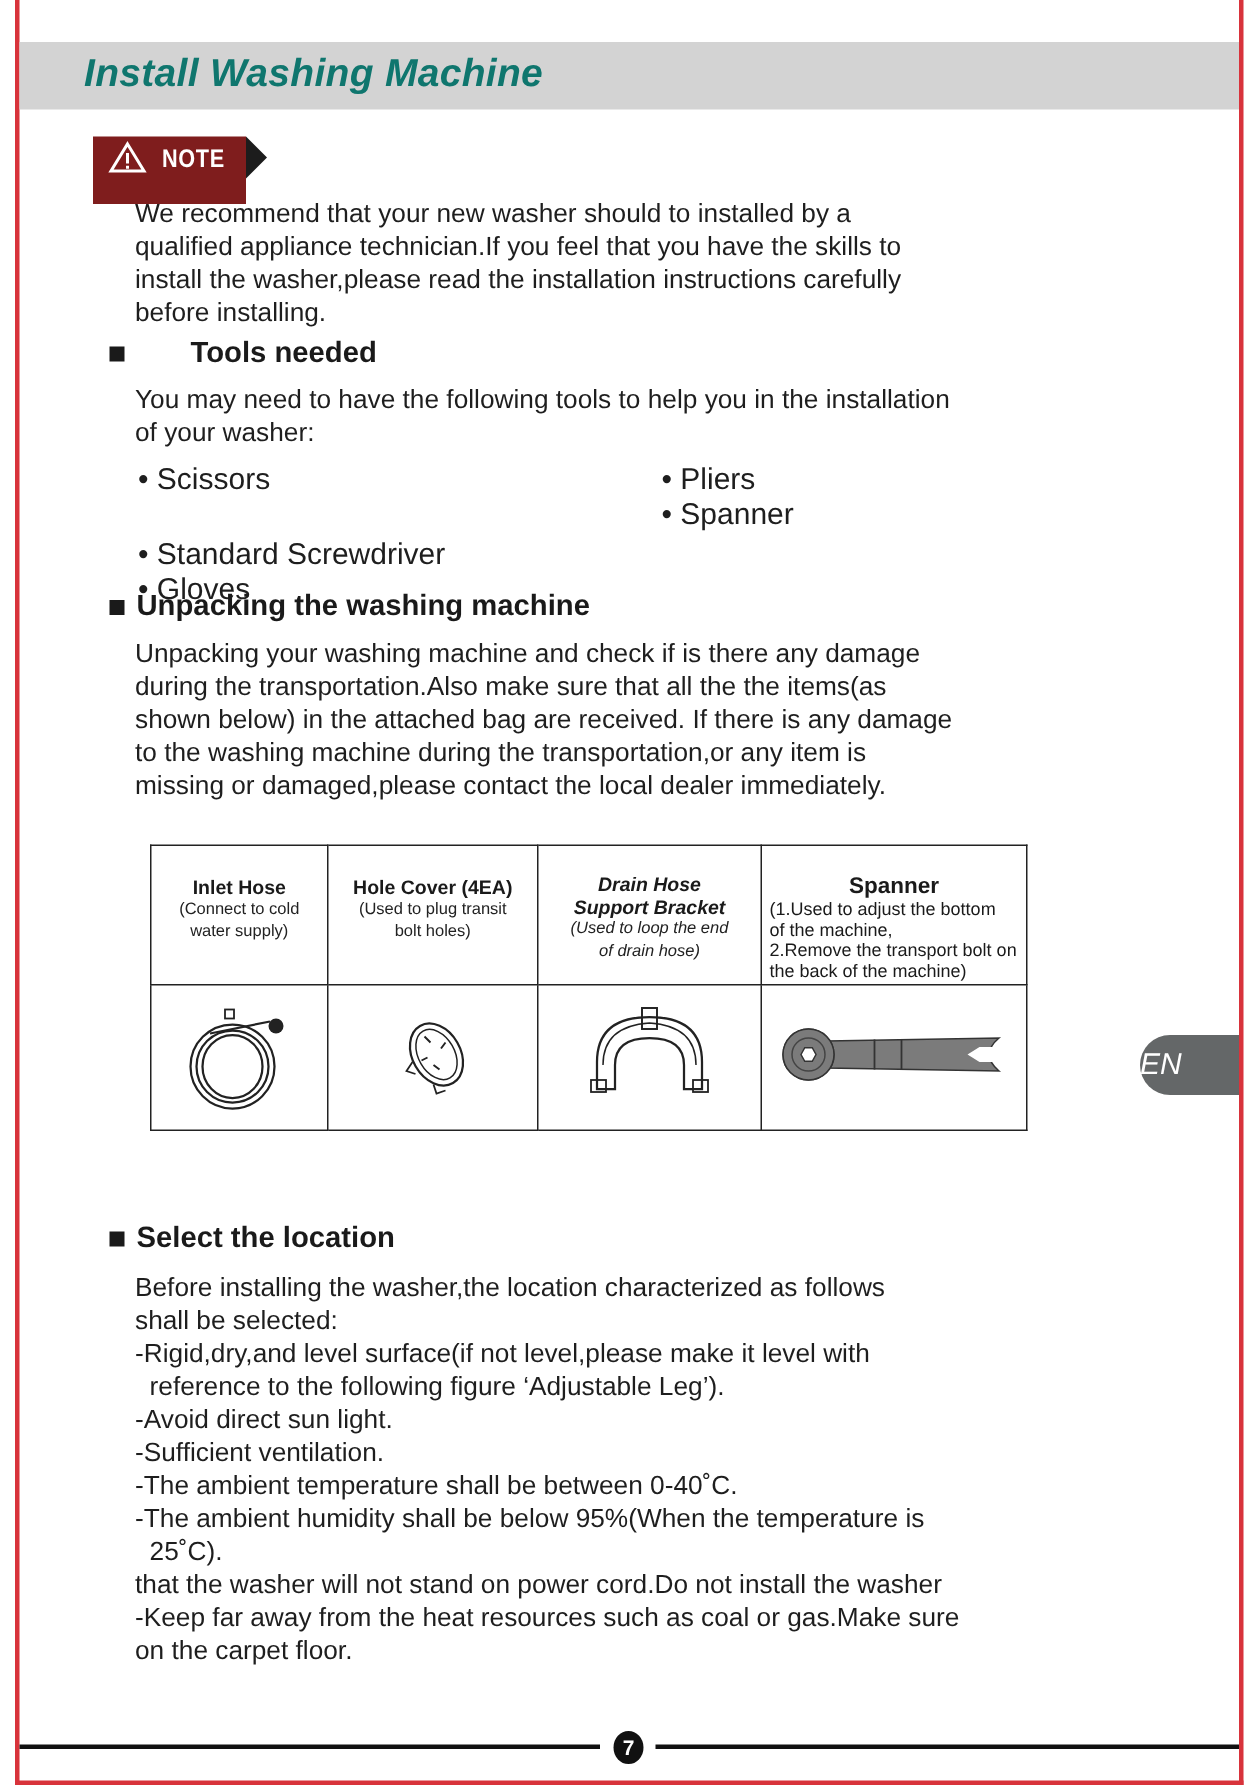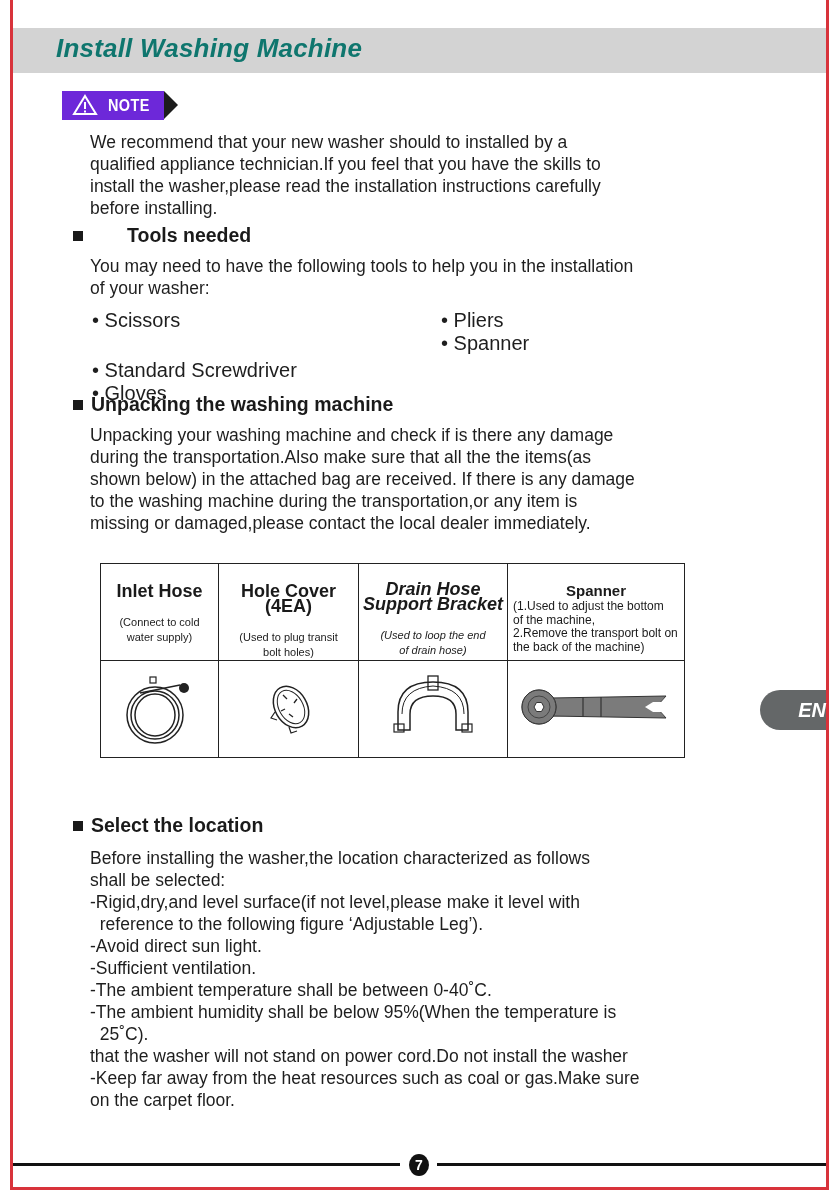--- a/index.html
+++ b/index.html
@@ -3,37 +3,37 @@
 <meta charset="utf-8">
 <style>
   html, body { margin:0; padding:0; background:#fff; }
   body { width:838px; height:1190px; position:relative; overflow:hidden;
          font-family:"Liberation Sans", sans-serif; color:#1a1a1a; }
   .frame-left { position:absolute; left:10px; top:0; width:3px; height:1190px; background:#d8333b; }
   .frame-right { position:absolute; left:826px; top:0; width:3px; height:1190px; background:#d8333b; }
   .frame-bottom { position:absolute; left:10px; top:1187px; width:819px; height:3px; background:#d8333b; }
   .title-bar { position:absolute; left:13px; top:28px; width:813px; height:45px; background:#d3d3d3; }
   .title-bar h1 { margin:0; position:absolute; left:43px; top:5px; font-size:26px; font-weight:bold; font-style:italic; color:#0f766e; letter-spacing:0.2px; }
-  .note { position:absolute; left:62px; top:91px; height:29px; width:102px; background:#6d28d9; color:#fff; }
+  .note { position:absolute; left:62px; top:91px; height:45px; width:102px; background:#7f1d1d; color:#fff; }
   .note::after { content:""; position:absolute; right:-14px; top:0; border-left:14px solid #1c1c1c; border-top:14.5px solid transparent; border-bottom:14.5px solid transparent; }
   .note .warn { position:absolute; left:10px; top:3px; }
   .note .lbl { position:absolute; left:46px; top:5px; font-size:17px; font-weight:bold; letter-spacing:0.5px; transform:scaleX(0.85); transform-origin:left; }
   .para { position:absolute; left:90px; font-size:17.5px; line-height:22px; color:#1e1e1e; }
   .section-h { position:absolute; left:73px; font-size:19.5px; font-weight:bold; color:#1a1a1a; display:flex; align-items:center; }
   .section-h .sq { width:10px; height:10px; background:#1a1a1a; margin-right:8px; display:inline-block; }
   .tool { position:absolute; font-size:20px; color:#1e1e1e; }
   table.items { position:absolute; left:100px; top:563px; width:585px; border-collapse:collapse; }
   table.items td { border:1.5px solid #222; text-align:center; vertical-align:top; padding:0; }
   table.items tr.hdr td { height:92px; }
   table.items tr.img td { height:96px; vertical-align:middle; }
-  .cell-title { font-size:18px; font-weight:bold; line-height:15px; margin-top:20px; }
-  .cell-sub { font-size:11px; line-height:15px; color:#222; margin-top:16px; }
+  .cell-title { font-size:13px; font-weight:bold; line-height:15px; margin-top:20px; }
+  .cell-sub { font-size:11px; line-height:15px; color:#222; margin-top:0; }
   .spanner-title { font-size:15px; font-weight:bold; margin-top:18px; }
   .spanner-sub { font-size:12px; line-height:13.5px; text-align:left; padding-left:5px; margin-top:1px; }
-  .en-tab { position:absolute; left:760px; top:690px; width:66px; height:40px; background:#646768; border-radius:20px 0 0 20px; color:#fff; font-weight:bold; font-style:italic; font-size:20px; display:flex; align-items:center; justify-content:flex-end; }
+  .en-tab { position:absolute; left:760px; top:690px; width:66px; height:40px; background:#646768; border-radius:20px 0 0 20px; color:#fff; font-weight:normal; font-style:italic; font-size:20px; display:flex; align-items:center; justify-content:flex-start; }
   .footer-line-l { position:absolute; left:13px; top:1163px; width:387px; height:3px; background:#111; }
   .footer-line-r { position:absolute; left:437px; top:1163px; width:389px; height:3px; background:#111; }
   .page-num { position:absolute; left:409px; top:1154px; width:20px; height:22px; border-radius:50%; background:#111; color:#fff; font-weight:bold; font-size:14px; display:flex; align-items:center; justify-content:center; }
 </style>
 </head>
 <body>
 
 <div class="frame-left"></div>
 <div class="frame-right"></div>
 <div class="frame-bottom"></div>

